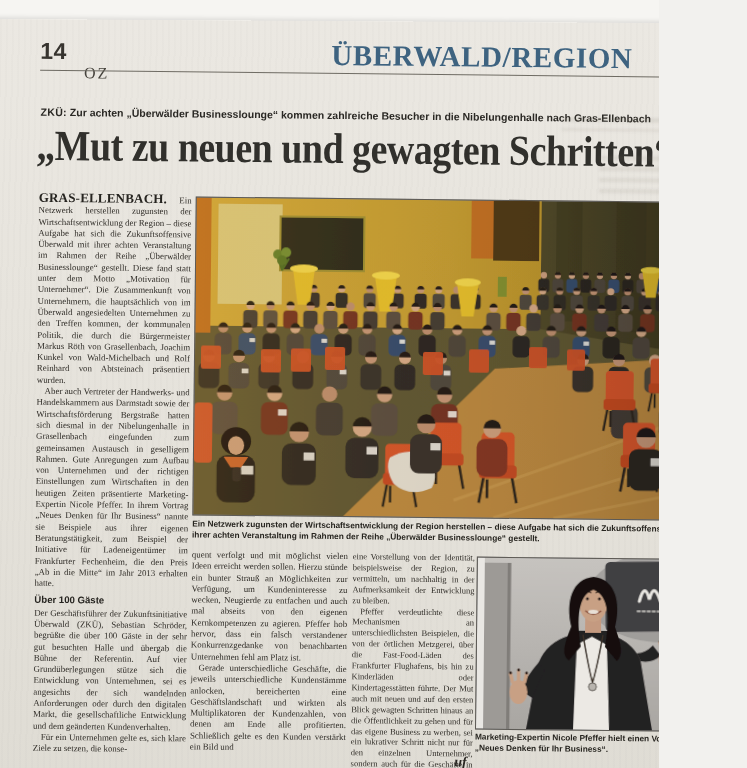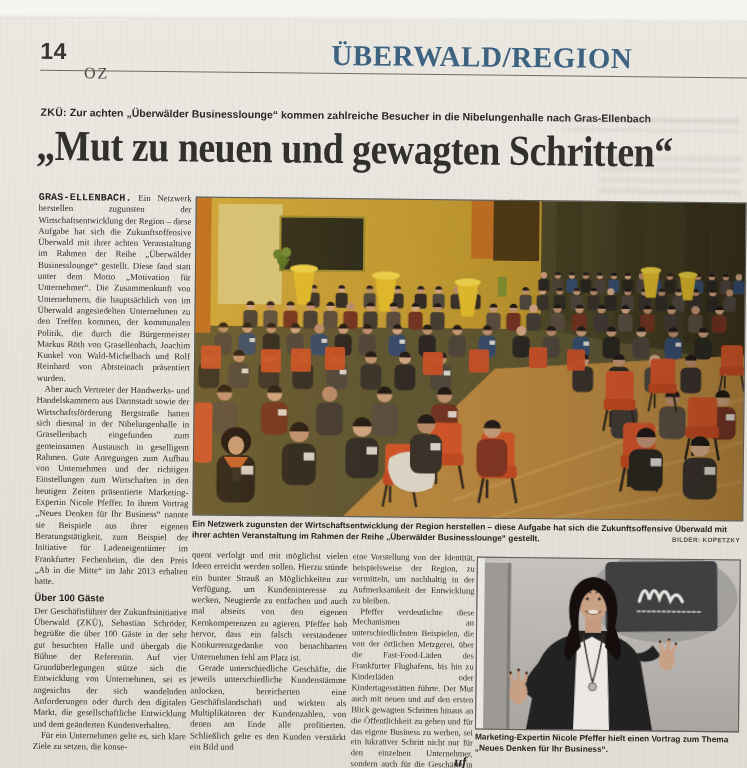--- a/index.html
+++ b/index.html
@@ -1,16 +1,16 @@
 <!DOCTYPE html>
 <html lang="de"><head>
 <meta charset="utf-8">
 <style>
   html,body{margin:0;padding:0;background:#f2f1ee;}
-  #scan{position:relative;width:747px;height:768px;overflow:hidden;background:#f6f5f2;
+  #scan{position:relative;width:659px;height:768px;overflow:hidden;background:#f6f5f2;
         font-family:"Liberation Serif",serif;color:#2e2b27;}
   #paper{position:absolute;left:-14px;right:-14px;top:21px;bottom:-14px;
          background:linear-gradient(180deg,#ebe8e2 0%,#e7e4dd 38%,#dfdcd4 100%);
          transform:rotate(0.35deg);box-shadow:0 -2px 4px rgba(0,0,0,.10);}
   #paper::after{content:"";position:absolute;inset:0;
          background:repeating-linear-gradient(91deg,rgba(0,0,0,.013) 0 2px,transparent 2px 6px);}
   #tilt{position:absolute;inset:0;transform:rotate(0.62deg);transform-origin:60px 80px;}
 
   .abs{position:absolute;}
   
@@ -26,21 +26,21 @@
   .headline{left:37px;top:121px;width:760px;font-size:43px;font-weight:bold;color:#31302c;
             letter-spacing:-.5px;white-space:nowrap;transform:scaleX(.88);transform-origin:0 50%;}
 
   .ghost{background:repeating-linear-gradient(rgba(125,118,105,.16) 0 4px,transparent 4px 11px);
          filter:blur(1.6px);}
 
   
   .col{font-size:8.9px;line-height:11.3px;text-align:justify;color:#2f2c27;overflow:hidden;}
   .col p{margin:0;}
   .col p.ind{text-indent:8px;}
-  .dateline{font-family:Liberation Mono, monospace;font-weight:bold;font-size:10px;
+  .dateline{font-family:Liberation Serif, serif;font-weight:bold;font-size:13px;
             letter-spacing:.2px;color:#262420;}
   .subhead{font-family:"Liberation Sans",sans-serif;font-weight:bold;font-size:9.6px;
            color:#25231f;margin:5px 0 2px 0;}
   #col1{left:40px;top:192px;width:153px;height:576px;}
   #col2{left:197px;top:548px;width:156px;height:220px;}
   #col3{left:358px;top:548px;width:122px;height:220px;font-size:8.5px;line-height:10.9px;}
   .author{position:absolute;right:6px;bottom:4px;font-style:italic;font-weight:bold;
           font-size:14px;color:#2a2723;}
 
   

